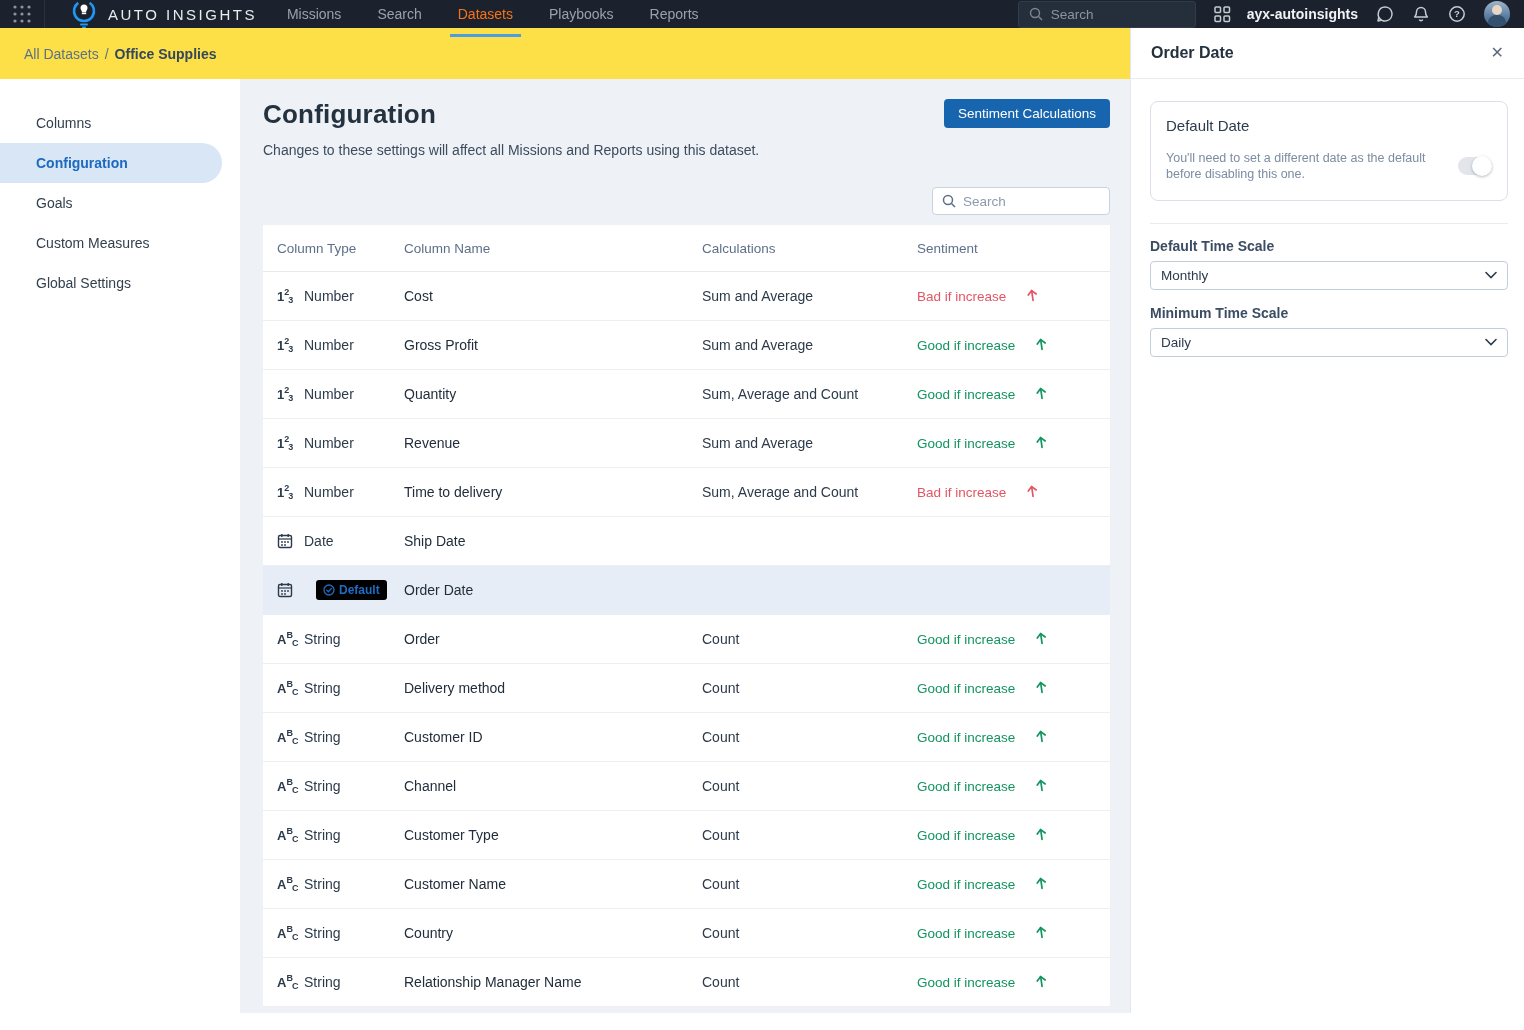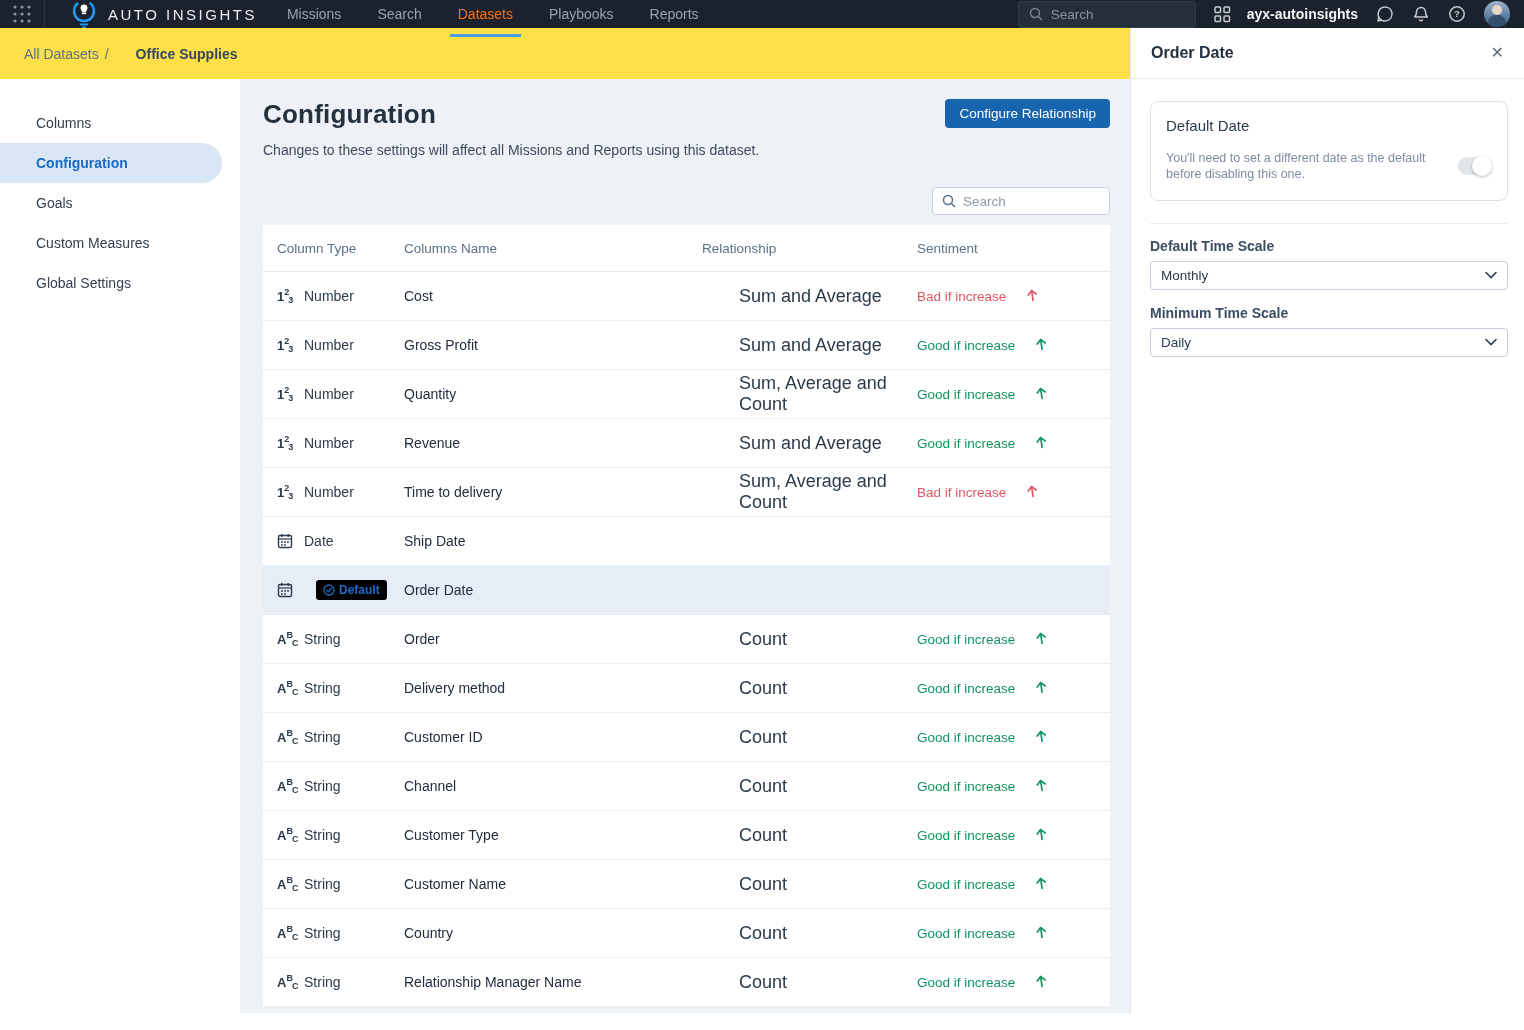--- a/index.html
+++ b/index.html
@@ -24,21 +24,21 @@
   .avatar { width:26px; height:26px; border-radius:50%; background:linear-gradient(180deg,#9fb6cc 0%,#5a7da0 60%,#3e5f84 100%); position:relative; overflow:hidden; cursor:pointer; }
   .avatar::before { content:""; position:absolute; top:4px; left:8px; width:10px; height:10px; border-radius:50%; background:#e8d7c6; }
   .avatar::after { content:""; position:absolute; top:14px; left:4px; width:18px; height:12px; border-radius:8px 8px 0 0; background:#33506e; }
 
   
   .shell { display:flex; height:985px; }
   .left-region { width:1130px; display:flex; flex-direction:column; }
   .breadcrumb-bar { height:51px; display:flex; align-items:center; padding-left:24px; background:#fde047; flex:0 0 auto; font-size:14px; }
   .crumb-parent { color:#5d7089; cursor:pointer; }
   .crumb-sep { color:#5d7089; margin:0 6px; }
-  .crumb-current { color:#33475e; font-weight:700;margin-left:21px; }
+  .crumb-current { color:#33475e; font-weight:700; }
 
   .content-row { display:flex; flex:1; min-height:0; }
   
   .sidebar { width:240px; background:#fff; padding-top:24px; flex:0 0 auto; }
   .side-item { height:40px; display:flex; align-items:center; padding-left:36px; font-size:14px; color:#33404f; cursor:pointer; margin-bottom:0; }
   .side-item.active { background:#d8e6f5; color:#1b6ac1; font-weight:700; border-radius:0 20px 20px 0; width:222px; }
 
   
   .main { flex:1; background:#eef2f7; padding:20px 20px 0 23px; overflow:hidden; }
   .main-head { display:flex; justify-content:space-between; align-items:flex-start; }
@@ -52,21 +52,21 @@
 
   
   .table { background:#fff; margin-top:10px; }
   .t-head, .t-row { display:grid; grid-template-columns:127px 298px 215px 1fr; align-items:center; padding-left:14px; }
   .t-head { height:47px; border-bottom:1px solid #e6eaf0; }
   .t-head div { font-size:13.5px; color:#5d7089; }
   .t-row { height:49px; border-bottom:1px solid #eceff4; }
   .t-row.hl { background:#e6edf6; border-bottom:1px solid #e6edf6; }
   .cell-type { display:flex; align-items:center; gap:9px; font-size:14px; color:#2c3a4a; }
   .cell-name { font-size:14px; color:#222e3c; }
-  .cell-calc { font-size:18px; color:#2c3a4a;margin-left:37px; }
+  .cell-calc { font-size:14px; color:#2c3a4a; }
   .cell-sent { font-size:13.5px; display:flex; align-items:center; gap:20px; }
   .sent-good { color:#12945f; }
   .sent-bad  { color:#e25563; }
   .sent-arrow { transform:rotate(-8deg); }
 
   .glyph-ns { font-weight:700; color:#2c3a4a; font-size:13px; line-height:1; width:18px; display:inline-flex; align-items:center; }
   .glyph-ns .sup { font-size:9px; position:relative; top:-4px; }
   .glyph-ns .sub { font-size:9px; position:relative; top:4px; left:-1px; }
   .badge-default { display:inline-flex; align-items:center; gap:4px; background:#000000; color:#1f6cc2; font-size:12px; font-weight:700; border-radius:3px; padding:3px 7px; margin-left:12px; }
 
@@ -174,37 +174,37 @@
       <div class="sidebar" id="sidebar">
           <div class="side-item">Columns</div>
           <div class="side-item active">Configuration</div>
           <div class="side-item">Goals</div>
           <div class="side-item">Custom Measures</div>
           <div class="side-item">Global Settings</div>
         </div>
       <div class="main">
         <div class="main-head">
           <h1 class="page-title">Configuration</h1>
-          <button class="btn-primary">Configure Relationship</button>
+          <button class="btn-primary">Sentiment Calculations</button>
         </div>
         <div class="page-sub">Changes to these settings will affect all Missions and Reports using this dataset.</div>
         <div class="search-row">
           <div class="tbl-search">
             <svg width="14" height="14" viewBox="0 0 14 14">
               <circle cx="6" cy="6" r="4.5" fill="none" stroke="#5d7089" stroke-width="1.5"></circle>
               <line x1="9.5" y1="9.5" x2="13" y2="13" stroke="#5d7089" stroke-width="1.5"></line>
             </svg>
             <input placeholder="Search" style="">
           </div>
         </div>
         <div class="table">
           <div class="t-head">
             <div>Column Type</div>
-            <div>Columns Name</div>
-            <div>Relationship</div>
+            <div>Column Name</div>
+            <div>Calculations</div>
             <div>Sentiment</div>
           </div>
           <div id="table-body">
               <div class="t-row">
                 <div class="cell-type">
                   <span class="glyph-ns">1<span class="sup">2</span><span class="sub">3</span></span>
                   <span>Number</span>
                 </div>
                 <div class="cell-name">Cost</div>
                 <div class="cell-calc">Sum and Average</div>

